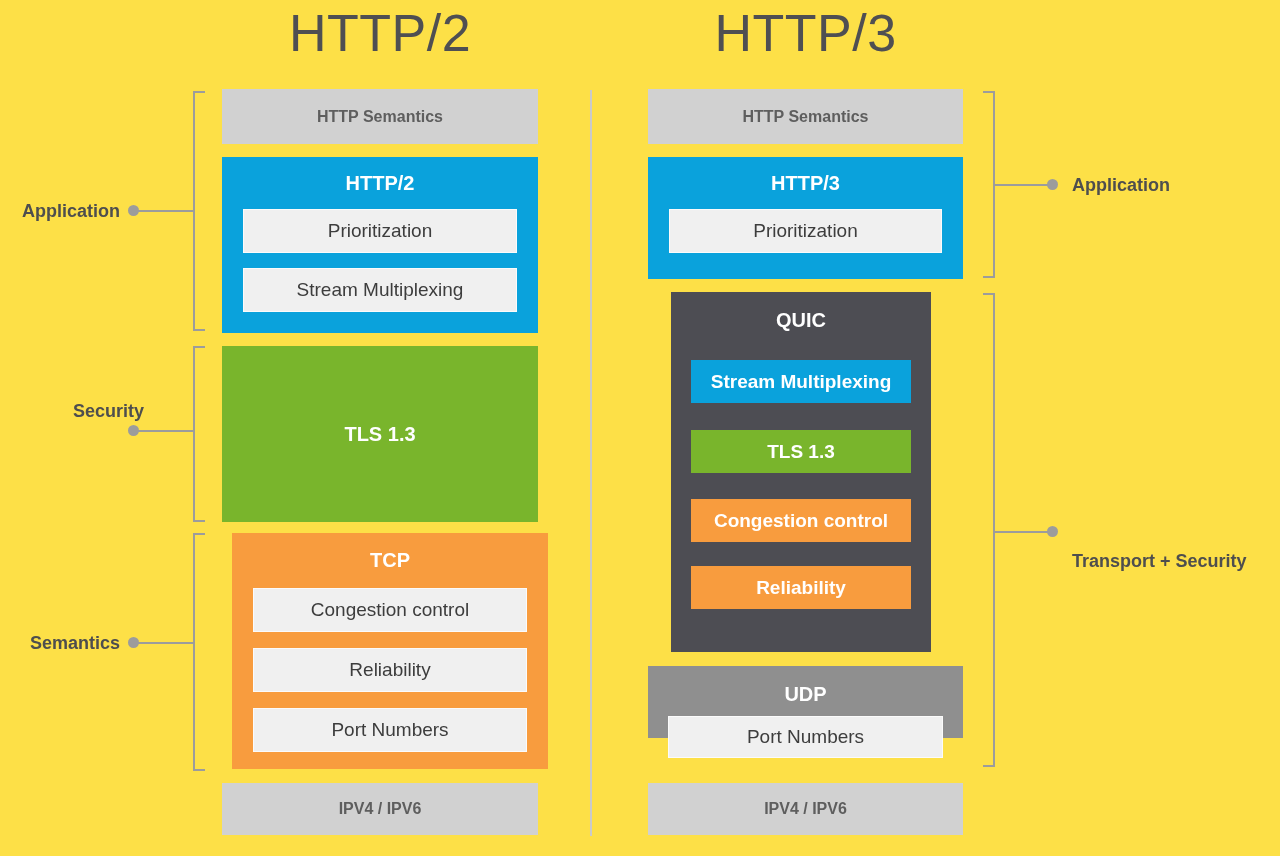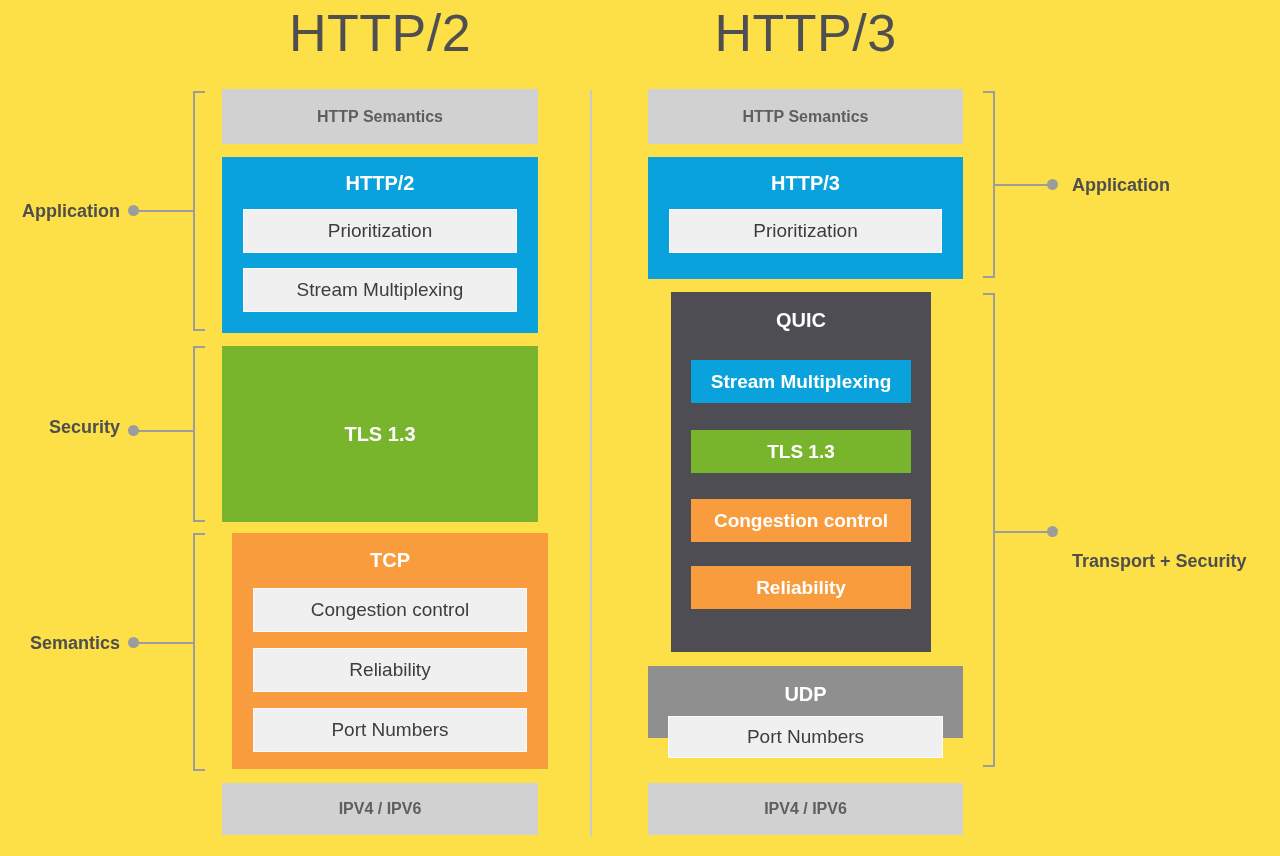--- a/index.html
+++ b/index.html
@@ -108,21 +108,21 @@
 
   <div class="hline" style="left:138px;top:210px;width:56px;"></div>
   <div class="hline" style="left:138px;top:430px;width:56px;"></div>
   <div class="hline" style="left:138px;top:642px;width:56px;"></div>
 
   <div class="dot" style="left:128px;top:205px;"></div>
   <div class="dot" style="left:128px;top:425px;"></div>
   <div class="dot" style="left:128px;top:637px;"></div>
 
   <div class="side-label right-align" style="left:0px;top:200px;width:120px;">Application</div>
-  <div class="side-label right-align" style="left:0px;top:416px;width:120px;">Security</div>
+  <div class="side-label right-align" style="left:0px;top:400px;width:120px;padding-left:24px;">Security</div>
   <div class="side-label right-align" style="left:0px;top:632px;width:120px;">Semantics</div>
 
   <div class="bracket-r" style="left:983px;top:91px;width:12px;height:187px;"></div>
   <div class="bracket-r" style="left:983px;top:293px;width:12px;height:474px;"></div>
 
   <div class="hline" style="left:994px;top:184px;width:54px;"></div>
   <div class="hline" style="left:994px;top:531px;width:54px;"></div>
 
   <div class="dot" style="left:1047px;top:179px;"></div>
   <div class="dot" style="left:1047px;top:526px;"></div>

